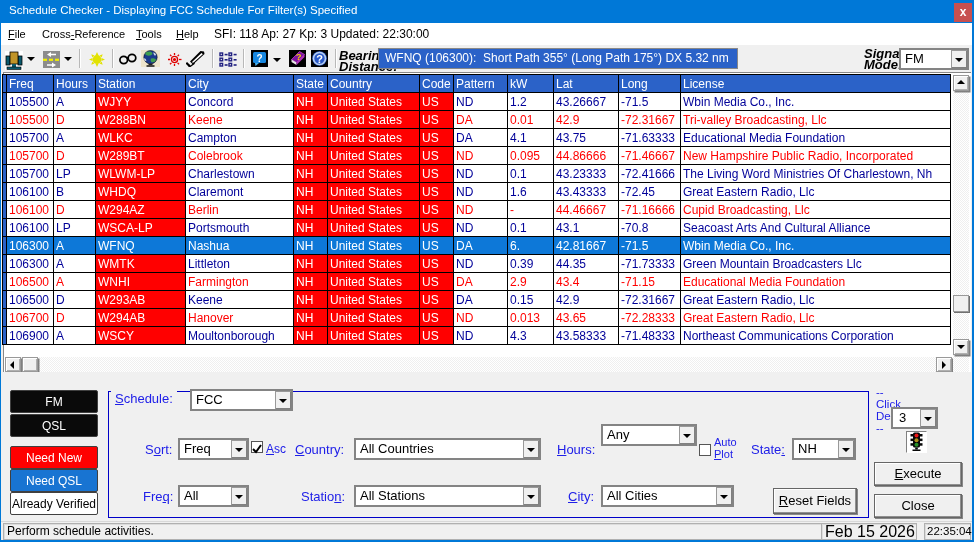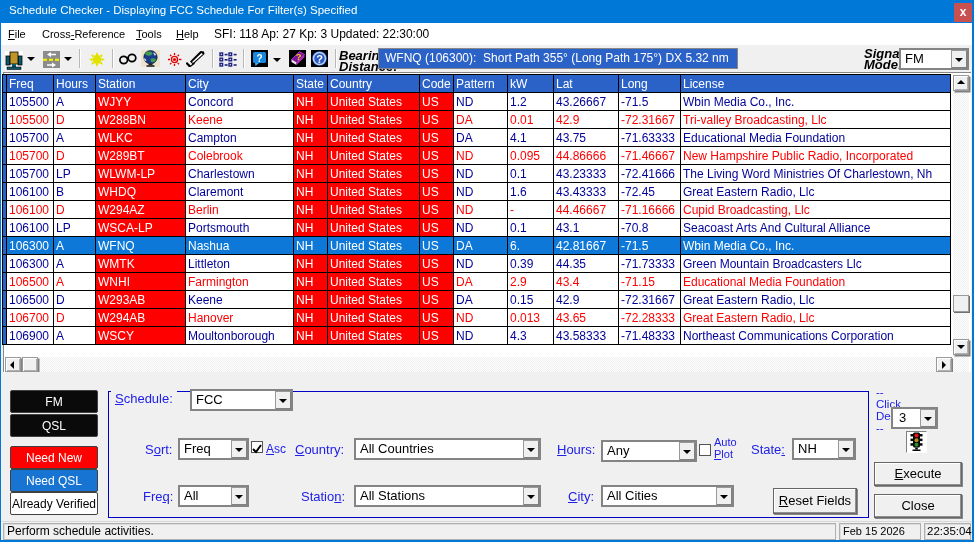--- a/index.html
+++ b/index.html
@@ -494,21 +494,21 @@
       </span></div>
   <div class="cb" style="left:250px;top:69px;"><svg width="10" height="10" viewBox="0 0 10 10">
         <path d="M1 5 L4 8 L9 1" stroke="#000" stroke-width="2" fill="none"></path>
       </svg></div>
   <div class="lbl" style="left:265px;top:70px;font-size:12px;"><u>A</u>sc</div>
   <div class="lbl" style="left:294px;top:70px;"><u>C</u>ountry:</div>
   <div class="combo" style="left:353px;top:66px;width:187px;">All Countries<span class="dd">
         <i></i>
       </span></div>
   <div class="lbl" style="left:556px;top:70px;"><u>H</u>ours:</div>
-  <div class="combo" style="left:600px;top:68px;width:96px;">Any<span class="dd">
+  <div class="combo" style="left:600px;top:52px;width:96px;">Any<span class="dd">
         <i></i>
       </span></div>
   <div class="cb" style="left:698px;top:72px;"></div>
   <div class="lbl" style="left:713px;top:64px;font-size:11px;line-height:12px;">Auto<br><u>P</u>lot</div>
   <div class="lbl" style="left:750px;top:70px;">State<u>:</u></div>
   <div class="combo" style="left:791px;top:66px;width:64px;">NH<span class="dd">
         <i></i>
       </span></div>
 
   <div class="lbl" style="left:142px;top:117px;">Fre<u>q</u>:</div>
@@ -545,15 +545,15 @@
     <circle cx="8.5" cy="3.6" r="2" fill="#e81414"></circle>
     <circle cx="8.5" cy="8.2" r="2" fill="#b09018"></circle>
     <circle cx="8.5" cy="12.8" r="2" fill="#289028"></circle>
   </svg>
   <div class="wbtn" style="left:873px;top:122px;width:88px;height:24px;line-height:22px;">Close</div>
   <div class="wbtn" style="left:873px;top:90px;width:88px;height:24px;line-height:22px;"><u>E</u>xecute</div>
 </div>
 
 <div class="abs" id="statusbar">
   <div class="scell" style="left:2px;width:833px;">Perform schedule activities.</div>
-  <div class="scell" style="left:838px;width:82px;font-size:11px;">Feb 15 2026</div>
+  <div class="scell" style="left:820px;width:96px;font-size:16px;">Feb 15 2026</div>
   <div class="scell" style="left:923px;width:47px;font-size:11.5px;padding-left:2px;">22:35:04</div>
 </div>
 
 </body></html>

